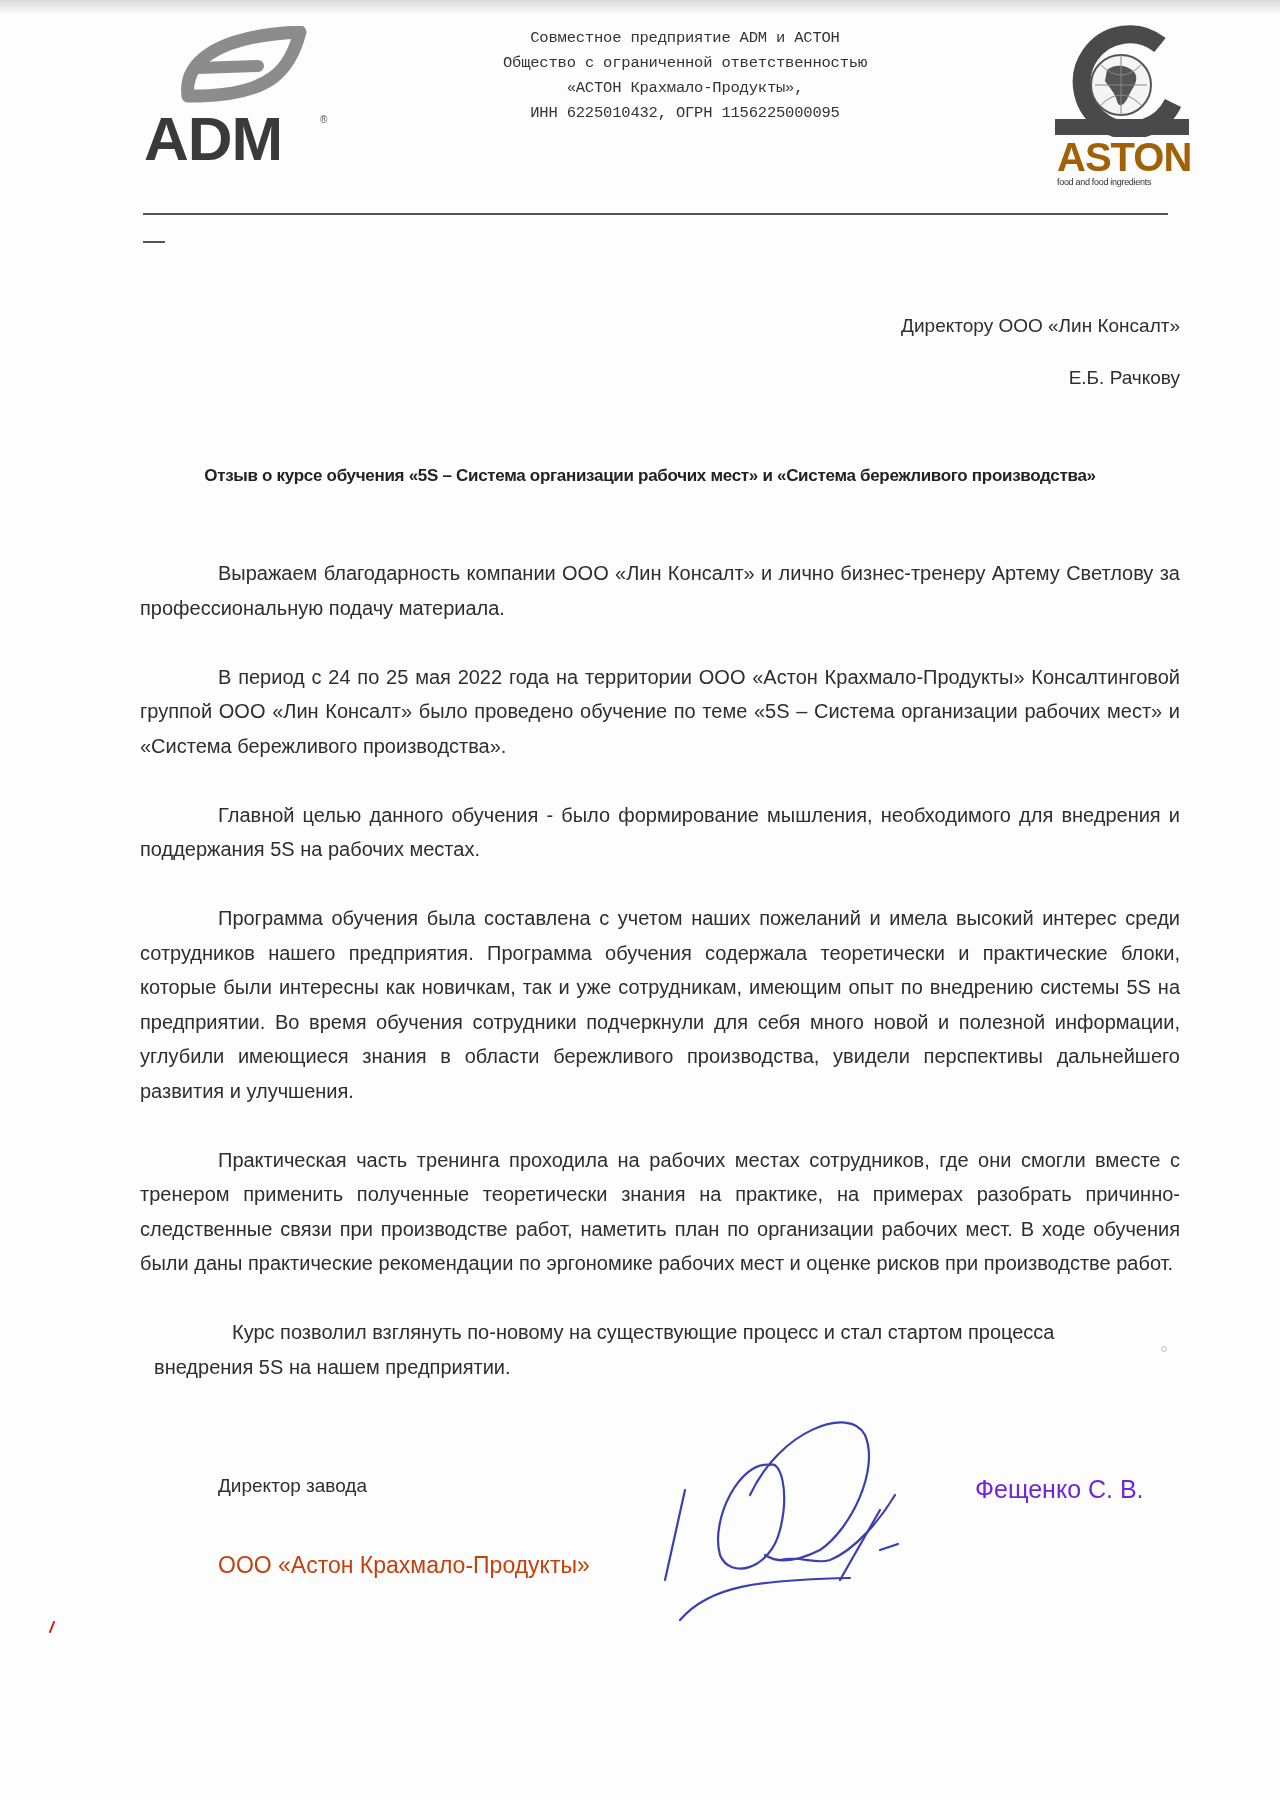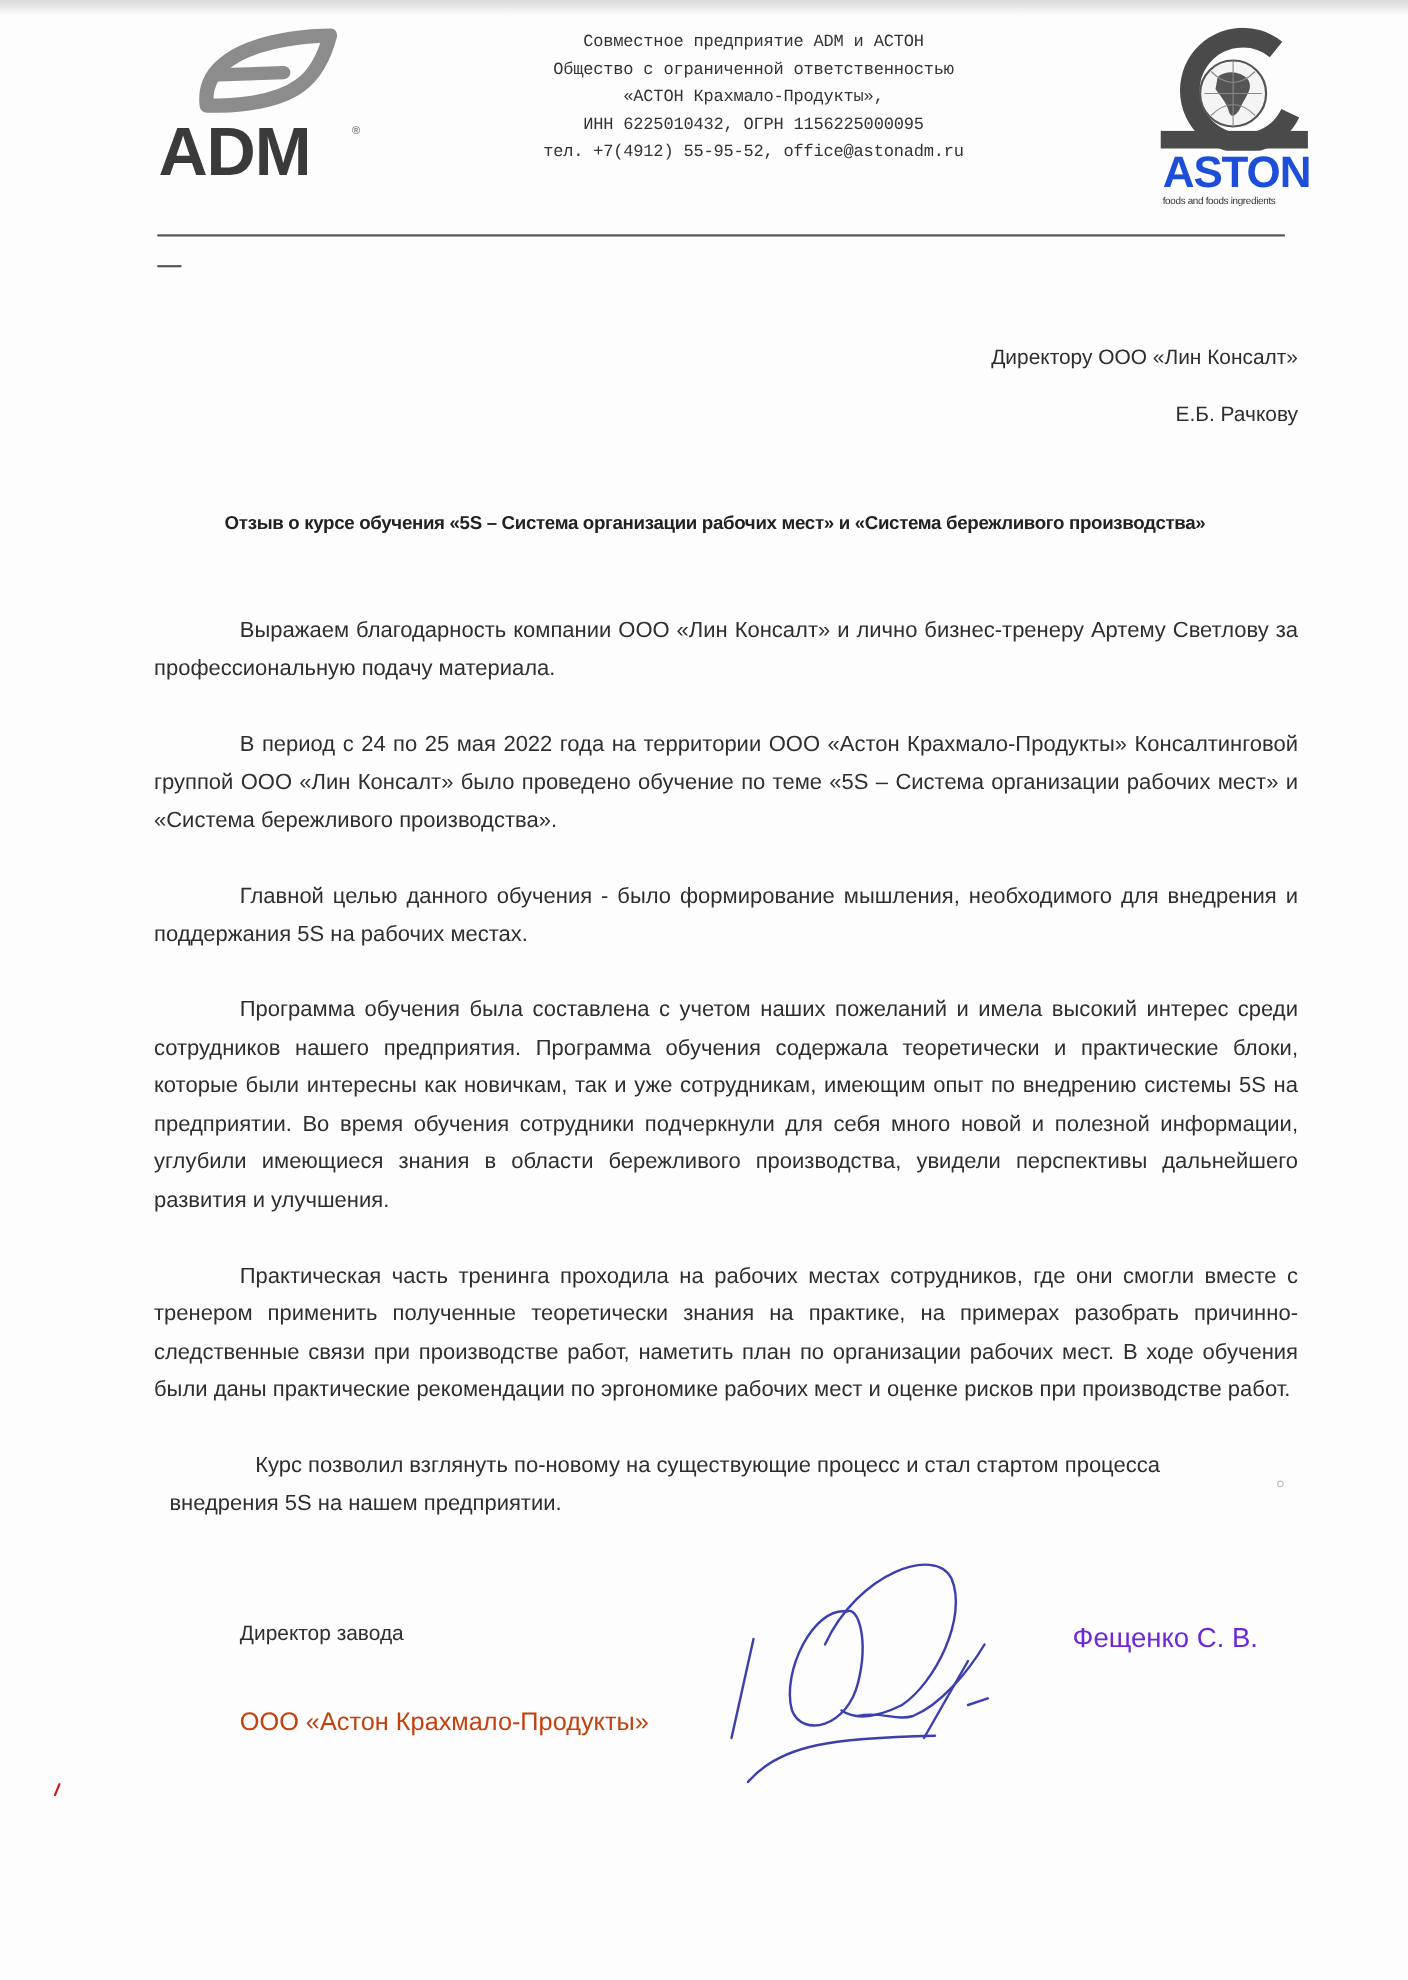--- a/index.html
+++ b/index.html
@@ -17,21 +17,21 @@
     letter-spacing: -1px; color: #3a3a3a; line-height: 1; font-family: "Liberation Sans", sans-serif; }
   #adm-reg { position: absolute; left: 180px; top: 88px; font-size: 10px; color: #555; }
 
   
   #header-center { left: 340px; top: 26px; width: 690px; text-align: center; font-size: 15.5px;
     line-height: 25px; color: #333; font-family: "DejaVu Sans", sans-serif; letter-spacing: -0.2px; }
   #header-center div { white-space: nowrap; font-family: Liberation Mono, monospace; }
 
   
   #aston-logo { left: 1055px; top: 25px; width: 135px; height: 170px; }
-  #aston-name { position: absolute; left: 2px; top: 112px; font-weight: 700; font-size: 40px; color: #1d4ed8;
+  #aston-name { position: absolute; left: 2px; top: 112px; font-weight: 700; font-size: 40px; color: #a16207;
     letter-spacing: -1px; line-height: 1; }
   #aston-tag { position: absolute; left: 2px; top: 152px; font-size: 9px; color: #333; white-space: nowrap; letter-spacing: -0.3px; }
 
   #header-rule { left: 143px; top: 213px; width: 1025px; height: 2px; background: #555; }
   #header-dash { left: 143px; top: 241px; width: 22px; height: 2px; background: #555; }
 
   
   #addressee { right: 100px; top: 300px; text-align: right; font-size: 19px; line-height: 52px; color: #2e2e2e; }
 
   
@@ -63,33 +63,32 @@
   </svg>
   <div id="adm-text">ADM</div>
   <div id="adm-reg">®</div>
 </div>
 
 <div id="header-center" class="abs">
   <div>Совместное предприятие ADM и АСТОН</div>
   <div>Общество с ограниченной ответственностью</div>
   <div>«АСТОН Крахмало-Продукты»,</div>
   <div>ИНН 6225010432, ОГРН 1156225000095</div>
-  <div>тел. +7(4912) 55-95-52, office@astonadm.ru</div>
 </div>
 
 <div id="aston-logo" class="abs">
   <svg width="135" height="112" viewBox="0 0 135 112" style="position:absolute;left:0;top:0">
     <path d="M105 20 A 48 48 0 1 0 118 78" fill="none" stroke="#4a4a4a" stroke-width="18"></path>
     <rect x="0" y="94" width="134" height="16" fill="#4a4a4a"></rect>
     <circle cx="66" cy="60" r="30" fill="#f4f4f4" stroke="#555" stroke-width="2"></circle>
     <path d="M52 45 C 60 38, 74 40, 80 48 C 84 56, 78 62, 74 70 C 70 80, 64 84, 62 76 C 60 68, 54 62, 50 56 Z" fill="#555"></path>
     <path d="M40 60 H92 M66 30 V90 M46 40 Q66 60 86 40 M46 80 Q66 60 86 80" stroke="#888" stroke-width="1" fill="none"></path>
   </svg>
   <div id="aston-name">ASTON</div>
-  <div id="aston-tag">foods and foods ingredients</div>
+  <div id="aston-tag">food and food ingredients</div>
 </div>
 
 <div id="header-rule" class="abs"></div>
 <div id="header-dash" class="abs"></div>
 
 <div id="addressee" class="abs">
   <div>Директору ООО «Лин Консалт»</div>
   <div>Е.Б. Рачкову</div>
 </div>
 

